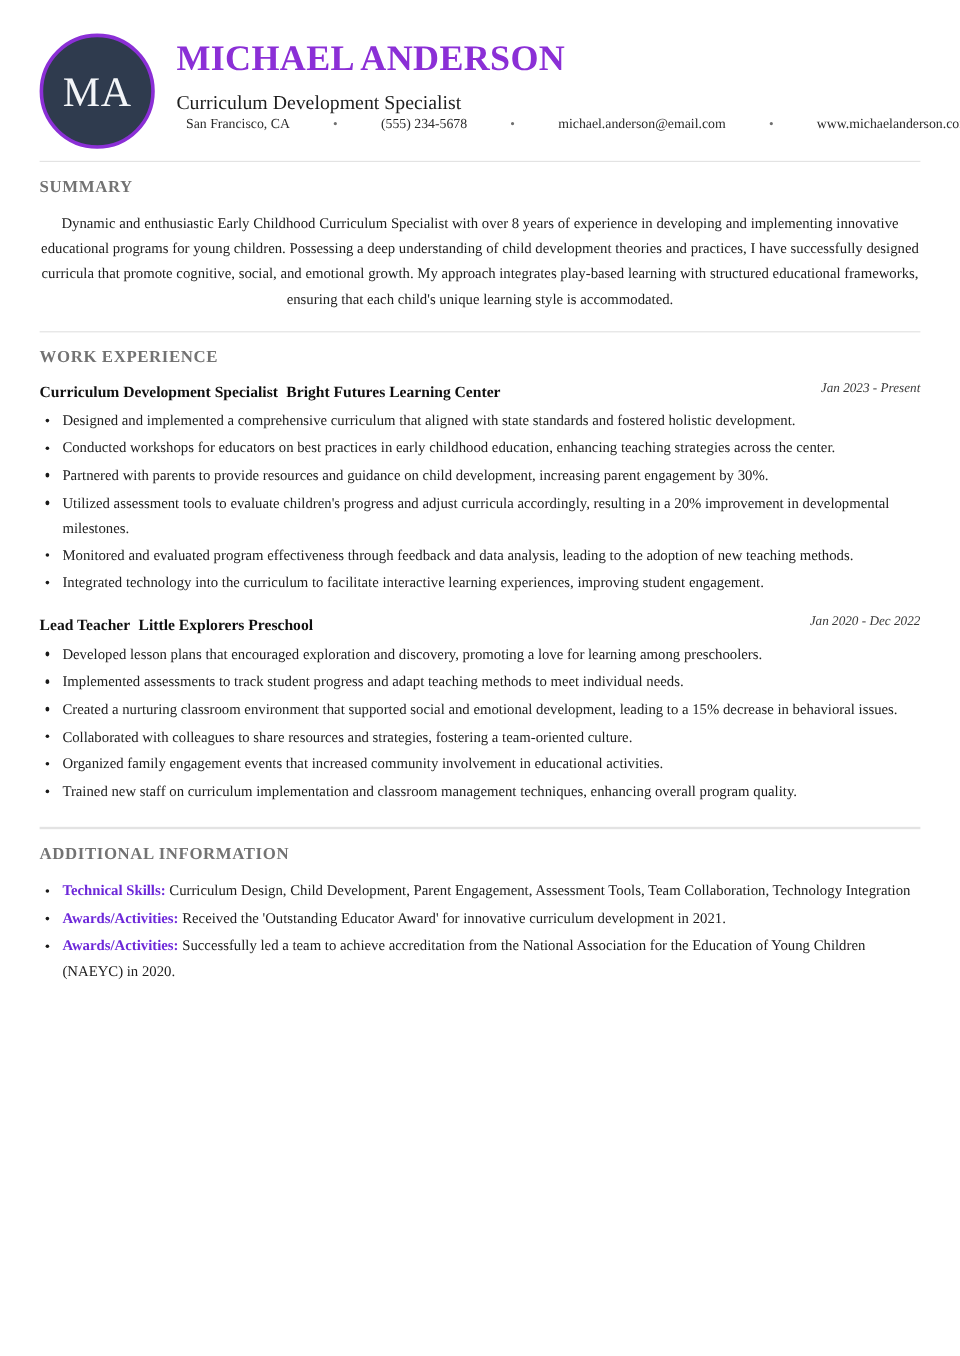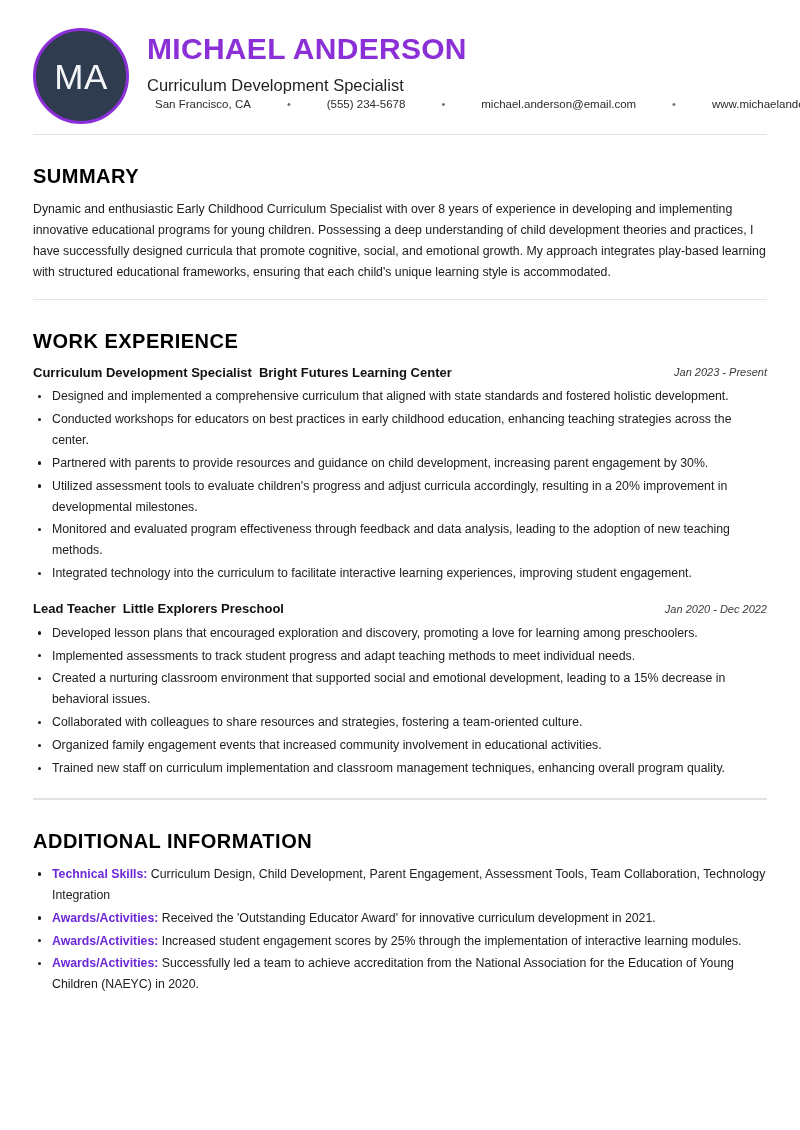--- a/index.html
+++ b/index.html
@@ -15,20 +15,21 @@
     color: #1a1a1a;
     -webkit-font-smoothing: antialiased;
     overflow: hidden;
   }
 
   .page {
     width: 800px;
     height: 1094px;
     padding: 22px 33px 0 33px;
     position: relative;
+    font-family: Liberation Serif, serif;
   }
 
   
   .header {
     display: flex;
     align-items: flex-start;
     padding-bottom: 10px;
   }
 
   .avatar {
@@ -98,44 +99,43 @@
   
   .divider {
     height: 1px;
     background: #e3e3e3;
     width: 100%;
   }
 
   .section { padding-top: 14px; }
 
   .section-title {
-    font-size: 20px;
-    font-weight: 700;
-    color: #000000;
+    font-size: 14px;
+    font-weight: 700;
+    color: #737373;
     letter-spacing: 0.5px;
     margin-bottom: 11px;
-    margin-top: 16px;
   }
 
   .section-body { padding-bottom: 15px; }
 
   .para {
     font-size: 12.3px;
     line-height: 1.72;
     color: #202020;
-    text-align: left;
+    text-align: center;
   }
 
   
   .entry { margin-bottom: 4px; }
   .entry + .entry { margin-top: 16px; }
 
   .entry-head {
     display: flex;
-    align-items: center;
+    align-items: flex-start;
     justify-content: space-between;
     gap: 16px;
     margin-bottom: 5px;
   }
 
   .entry-heading {
     font-size: 13px;
     font-weight: 700;
     color: #111111;
     line-height: 1.35;
@@ -259,19 +259,18 @@
 
 
   <div class="divider"></div>
 
   <div class="section">
     <div class="section-title">ADDITIONAL INFORMATION</div>
     <div class="section-body">
       <ul class="bullets" id="additional-items">
           <li><span class="lead">Technical Skills:</span><span> Curriculum Design, Child Development, Parent Engagement, Assessment Tools, Team Collaboration, Technology Integration</span></li>
           <li><span class="lead">Awards/Activities:</span><span> Received the 'Outstanding Educator Award' for innovative curriculum development in 2021.</span></li>
-          <li><span class="lead">Awards/Activities:</span><span> Increased student engagement scores by 25% through the implementation of interactive learning modules.</span></li>
           <li><span class="lead">Awards/Activities:</span><span> Successfully led a team to achieve accreditation from the National Association for the Education of Young Children (NAEYC) in 2020.</span></li>
         </ul>
     </div>
   </div>
 
 </div>
 
 </body></html>

